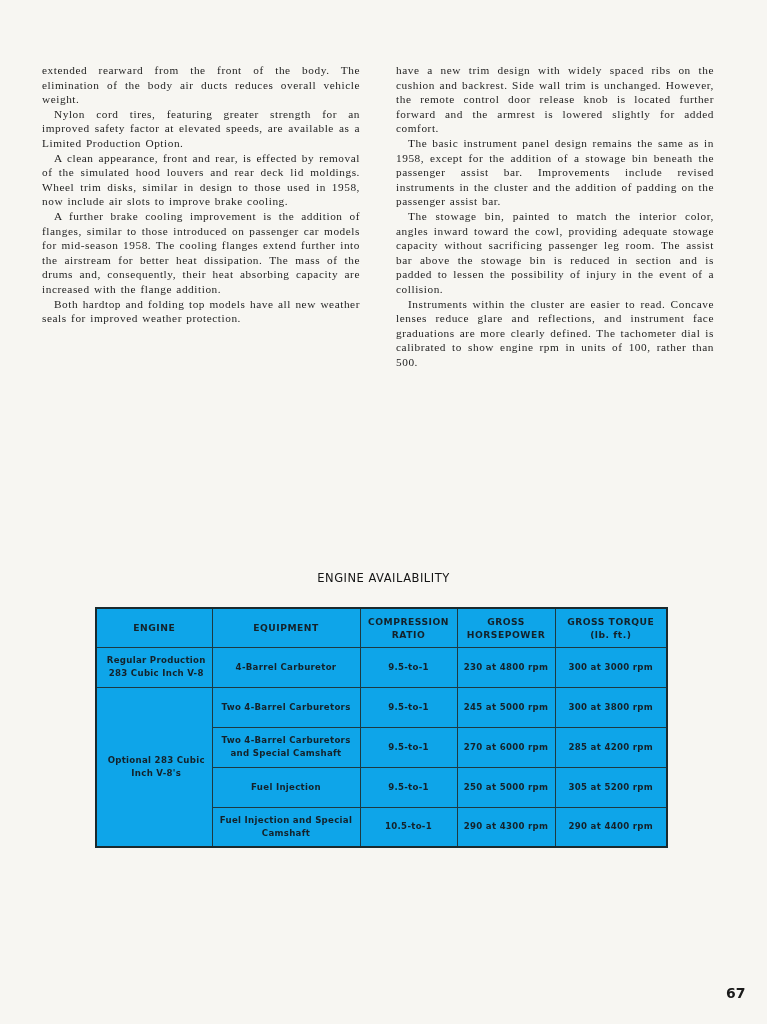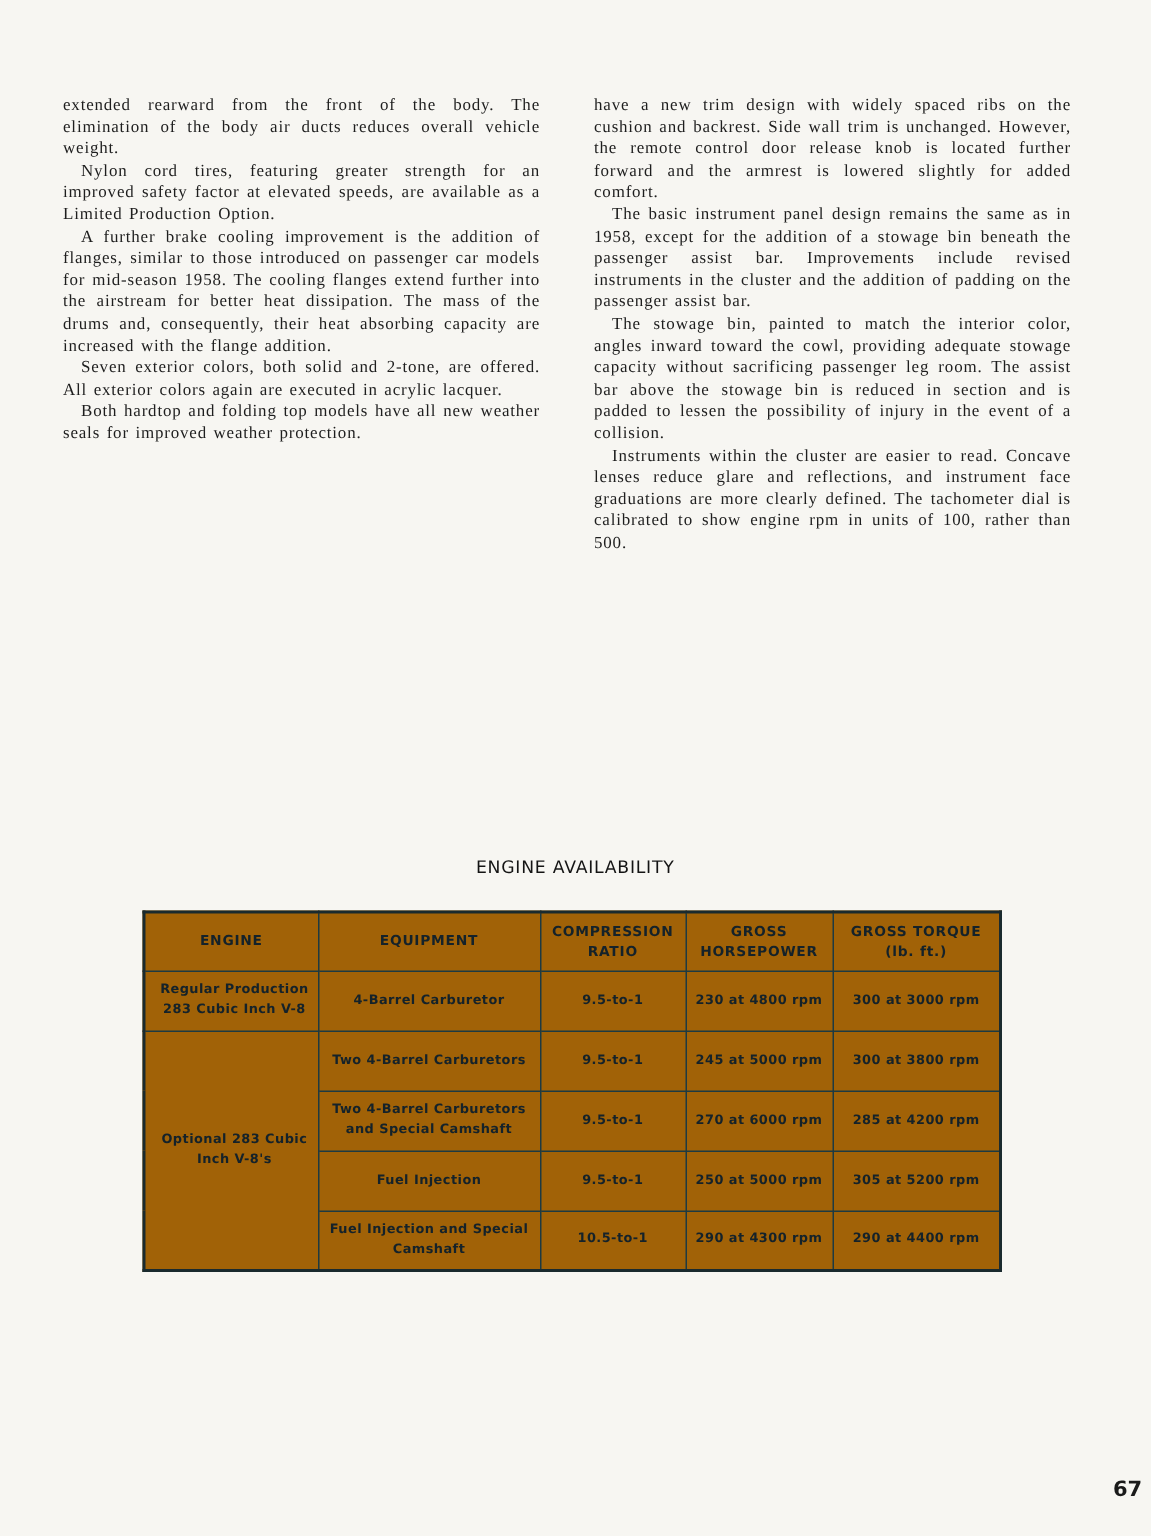--- a/index.html
+++ b/index.html
@@ -37,21 +37,21 @@
       font-size: 11.5px;
       letter-spacing: 0.5px;
       color: #141414;
     }
 
     table.engines {
       position: absolute;
       left: 95px; top: 607px;
       width: 571px; height: 239px;
       border-collapse: collapse;
-      background: #a16207;
+      background: #0ea5e9;
       border: 2px solid #1a2a2e;
       font-family: "DejaVu Sans", "Liberation Sans", sans-serif;
       font-weight: bold;
       color: #14222a;
       table-layout: fixed;
     }
     table.engines td, table.engines th {
       border: 1.5px solid #1d3a42;
       text-align: center;
       vertical-align: middle;
@@ -60,35 +60,35 @@
       line-height: 13px;
       letter-spacing: 0.3px;
     }
     table.engines th { font-size: 9.2px; letter-spacing: 0.5px; }
     table.engines td.engine { text-align: center; padding-left: 8px; }
     table.engines tr.hdr { height: 39px; }
     table.engines tr.row { height: 40px; }
 
     .page-number {
       position: absolute;
-      left: 742px; top: 985px;
+      left: 726px; top: 985px;
       font-family: "DejaVu Sans", "Liberation Sans", sans-serif;
       font-weight: bold;
       font-size: 14px;
       color: #1a1a1a;
     }
   </style>
 </head>
 <body>
 
 <div class="col left">
   <p>extended rearward from the front of the body. The elimination of the body air ducts reduces overall vehicle weight.</p>
   <p class="ind">Nylon cord tires, featuring greater strength for an improved safety factor at elevated speeds, are available as a Limited Production Option.</p>
+  <p class="ind">A clean appearance, front and rear, is effected by removal of the simulated hood louvers and rear deck lid moldings. Wheel trim disks, similar in design to those used in 1958, now include air slots to improve brake cooling.</p>
   <p class="ind">A further brake cooling improvement is the addition of flanges, similar to those introduced on passenger car models for mid-season 1958. The cooling flanges extend further into the airstream for better heat dissipation. The mass of the drums and, consequently, their heat absorbing capacity are increased with the flange addition.</p>
-  <p class="ind">Seven exterior colors, both solid and 2-tone, are offered. All exterior colors again are executed in acrylic lacquer.</p>
   <p class="ind">Both hardtop and folding top models have all new weather seals for improved weather protection.</p>
 </div>
 
 <div class="col right">
   <p>have a new trim design with widely spaced ribs on the cushion and backrest. Side wall trim is unchanged. However, the remote control door release knob is located further forward and the armrest is lowered slightly for added comfort.</p>
   <p class="ind">The basic instrument panel design remains the same as in 1958, except for the addition of a stowage bin beneath the passenger assist bar. Improvements include revised instruments in the cluster and the addition of padding on the passenger assist bar.</p>
   <p class="ind">The stowage bin, painted to match the interior color, angles inward toward the cowl, providing adequate stowage capacity without sacrificing passenger leg room. The assist bar above the stowage bin is reduced in section and is padded to lessen the possibility of injury in the event of a collision.</p>
   <p class="ind">Instruments within the cluster are easier to read. Concave lenses reduce glare and reflections, and instrument face graduations are more clearly defined. The tachometer dial is calibrated to show engine rpm in units of 100, rather than 500.</p>
 </div>
 

